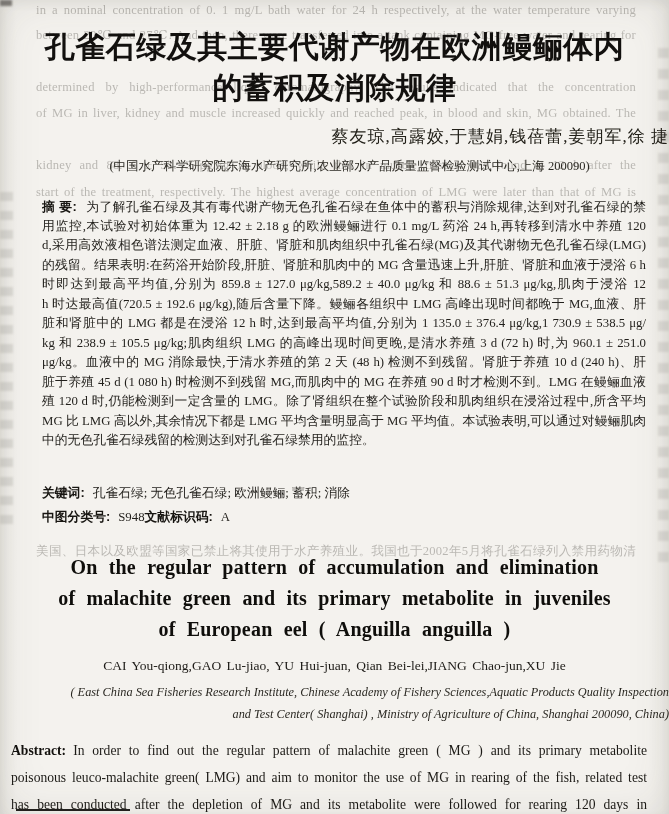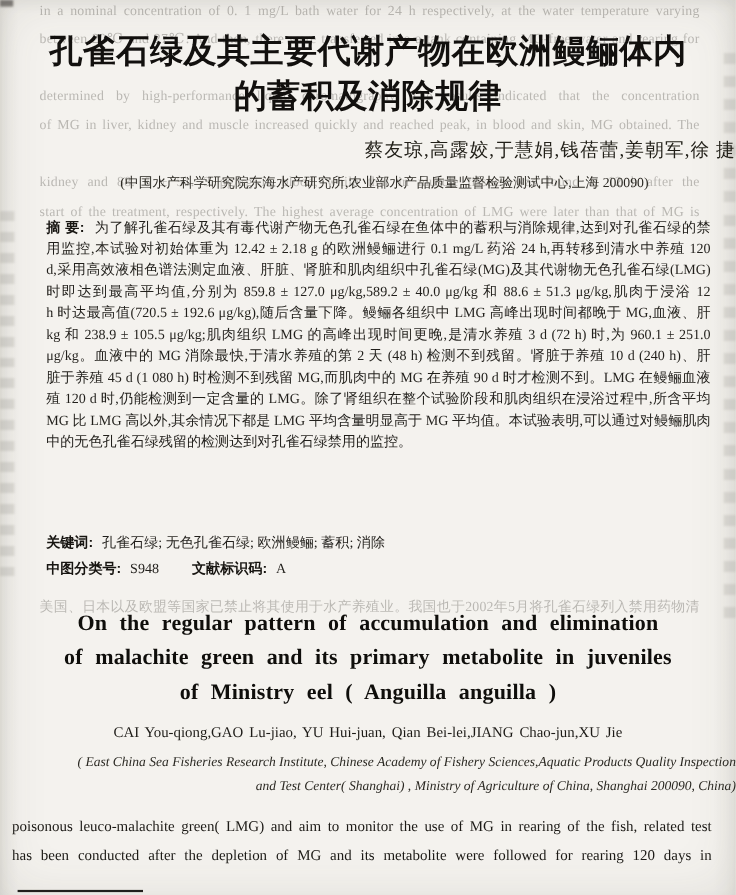--- a/index.html
+++ b/index.html
@@ -68,21 +68,21 @@
   .kw-line {
     position:absolute; top:483px; left:42px; width:604px; height:20px; overflow:hidden;
     font:12.8px/20px "Liberation Serif","DejaVu Serif",serif; color:#211f1b;
   }
   .kw-line .hei { margin-right:8px; }
   .clc-line {
     position:absolute; top:507px; left:42px; width:604px; height:20px; overflow:hidden;
     font:12.8px/20px "Liberation Serif","DejaVu Serif",serif; color:#211f1b;
   }
   .clc-line .val { margin-left:8px; }
-  .clc-line .gap { margin-left:30px; }
+  .clc-line .gap { }
 
   .en-title {
     position:absolute; top:552px; left:0; right:0; text-align:center;
     font:bold 20px/31px "Liberation Serif","DejaVu Serif",serif;
     color:#0f0e0b; word-spacing:6px; letter-spacing:.2px;
   }
   .en-title span { display:block; }
   .en-title .species { display:inline; }
 
   .en-authors {
@@ -137,50 +137,55 @@
     <div class="cn-authors">蔡友琼,高露姣,于慧娟,钱蓓蕾,姜朝军,徐  捷</div>
 
     <div class="cn-affiliation">(中国水产科学研究院东海水产研究所,农业部水产品质量监督检验测试中心,上海  200090)</div>
 
     <div class="cn-abstract">
       <div class="abs-line">
         <span class="hei abs-label">摘  要:</span><span>为了解孔雀石绿及其有毒代谢产物无色孔雀石绿在鱼体中的蓄积与消除规律,达到对孔雀石绿的禁</span>
       </div>
       <div class="abs-line">用监控,本试验对初始体重为 12.42 ± 2.18 g 的欧洲鳗鲡进行 0.1 mg/L 药浴 24 h,再转移到清水中养殖 120</div>
       <div class="abs-line">d,采用高效液相色谱法测定血液、肝脏、肾脏和肌肉组织中孔雀石绿(MG)及其代谢物无色孔雀石绿(LMG)</div>
+      <div class="abs-line">的残留。结果表明:在药浴开始阶段,肝脏、肾脏和肌肉中的 MG 含量迅速上升,肝脏、肾脏和血液于浸浴 6 h</div>
       <div class="abs-line">时即达到最高平均值,分别为 859.8 ± 127.0 μg/kg,589.2 ± 40.0 μg/kg 和 88.6 ± 51.3 μg/kg,肌肉于浸浴 12</div>
       <div class="abs-line">h 时达最高值(720.5 ± 192.6 μg/kg),随后含量下降。鳗鲡各组织中 LMG 高峰出现时间都晚于 MG,血液、肝</div>
+      <div class="abs-line">脏和肾脏中的 LMG 都是在浸浴 12 h 时,达到最高平均值,分别为 1 135.0 ± 376.4 μg/kg,1 730.9 ± 538.5 μg/</div>
       <div class="abs-line">kg 和 238.9 ± 105.5 μg/kg;肌肉组织 LMG 的高峰出现时间更晚,是清水养殖 3 d (72 h) 时,为 960.1 ± 251.0</div>
       <div class="abs-line">μg/kg。血液中的 MG 消除最快,于清水养殖的第 2 天 (48 h) 检测不到残留。肾脏于养殖 10 d (240 h)、肝</div>
       <div class="abs-line">脏于养殖 45 d (1 080 h) 时检测不到残留 MG,而肌肉中的 MG 在养殖 90 d 时才检测不到。LMG 在鳗鲡血液</div>
       <div class="abs-line">殖 120 d 时,仍能检测到一定含量的 LMG。除了肾组织在整个试验阶段和肌肉组织在浸浴过程中,所含平均</div>
       <div class="abs-line">MG 比 LMG 高以外,其余情况下都是 LMG 平均含量明显高于 MG 平均值。本试验表明,可以通过对鳗鲡肌肉</div>
       <div class="abs-line last">中的无色孔雀石绿残留的检测达到对孔雀石绿禁用的监控。</div>
     </div>
 
     <div class="kw-line">
       <span class="hei">关键词:</span><span>孔雀石绿; 无色孔雀石绿; 欧洲鳗鲡; 蓄积; 消除</span>
     </div>
 
     <div class="clc-line">
       <span class="hei">中图分类号:</span><span class="val">S948</span><span class="hei gap">文献标识码:</span><span class="val">A</span>
     </div>
 
     <h2 class="en-title">
       <span>On the regular pattern of accumulation and elimination</span>
       <span>of malachite green and its primary metabolite in juveniles</span>
-      <span><span style="display:inline">of Ministry eel ( </span><span class="species">Anguilla anguilla</span><span style="display:inline"> )</span></span>
+      <span><span style="display:inline">of European eel ( </span><span class="species">Anguilla anguilla</span><span style="display:inline"> )</span></span>
     </h2>
 
     <div class="en-authors">CAI You-qiong,GAO Lu-jiao, YU Hui-juan, Qian Bei-lei,JIANG Chao-jun,XU Jie</div>
 
     <div class="en-aff l1">( East China Sea Fisheries Research Institute, Chinese Academy of Fishery Sciences,Aquatic Products Quality Inspection</div>
     <div class="en-aff l2">and Test Center( Shanghai) , Ministry of Agriculture of China, Shanghai  200090, China)</div>
 
     <div class="en-abstract">
+      <div class="en-abs-line">
+        <span class="en-abs-label">Abstract:</span><span>In order to find out the regular pattern of malachite green ( MG ) and its primary metabolite</span>
+      </div>
       <div class="en-abs-line">poisonous leuco-malachite green( LMG) and aim to monitor the use of MG in rearing of the fish, related test</div>
       <div class="en-abs-line">has been conducted after the depletion of MG and its metabolite were followed for rearing 120 days in juveniles</div>
     </div>
 
     <div class="footnote-rule"></div>
 
   </div>
 </div>
 
 </body></html>

